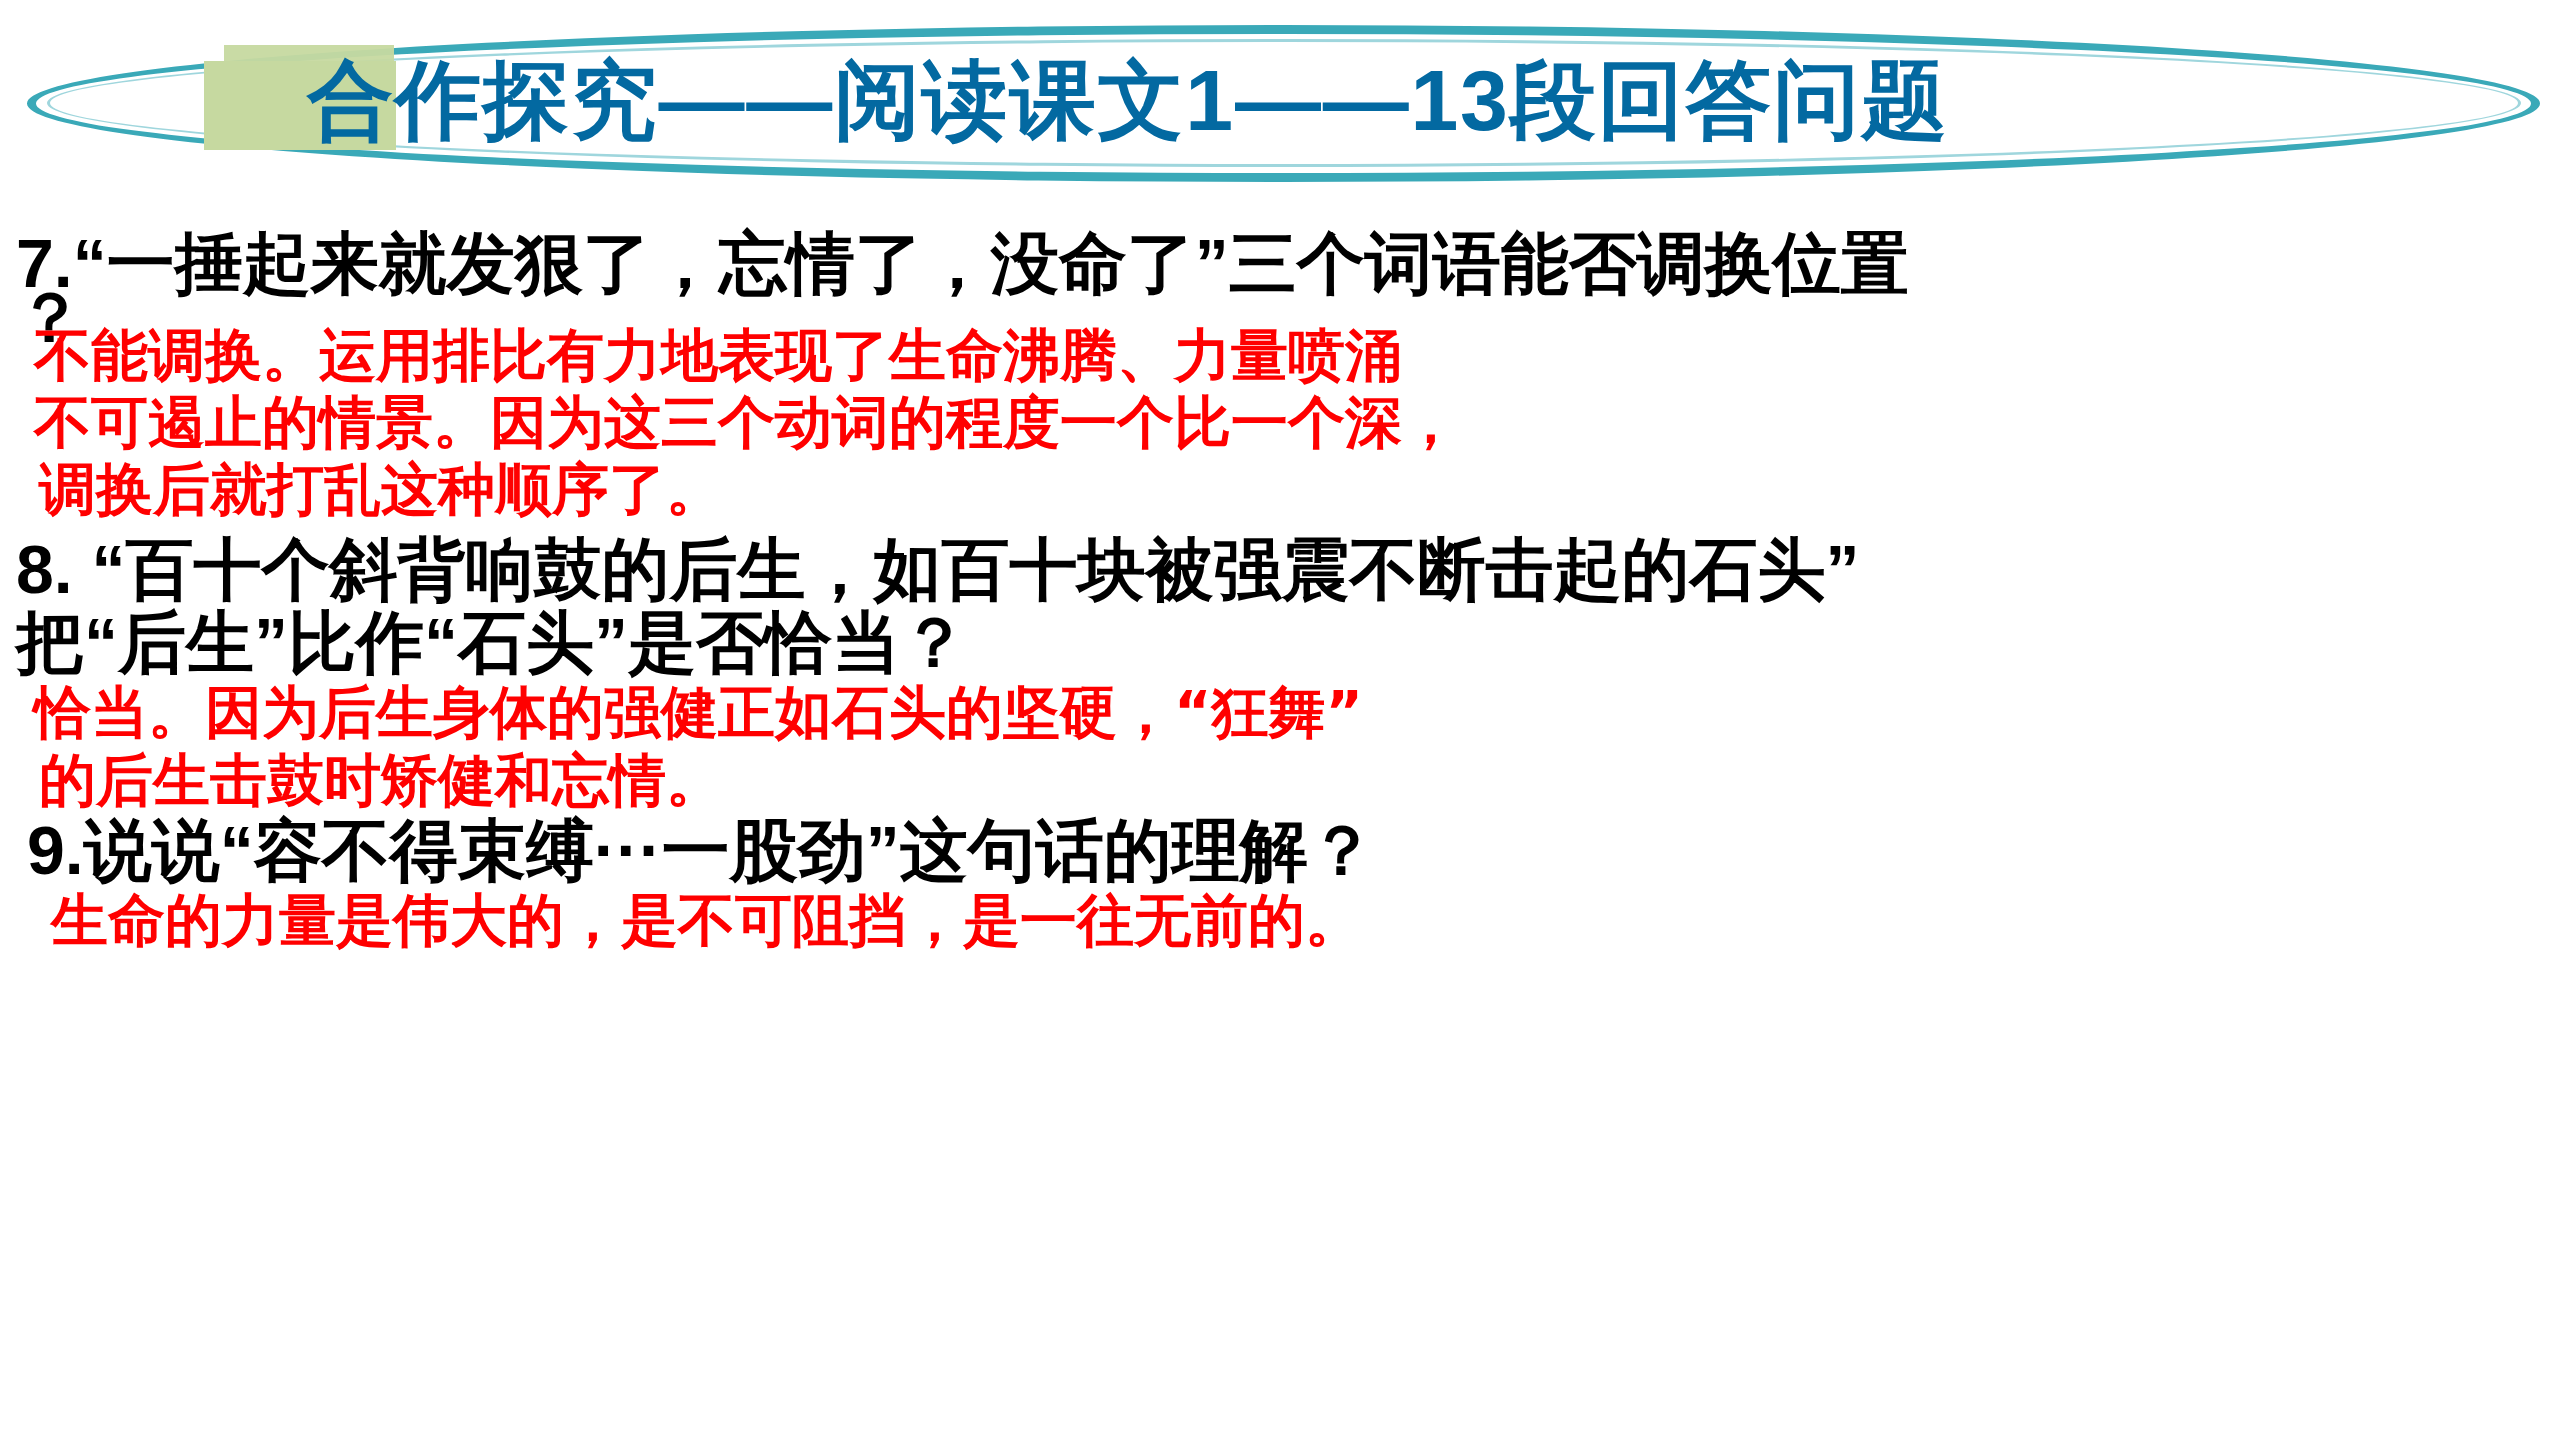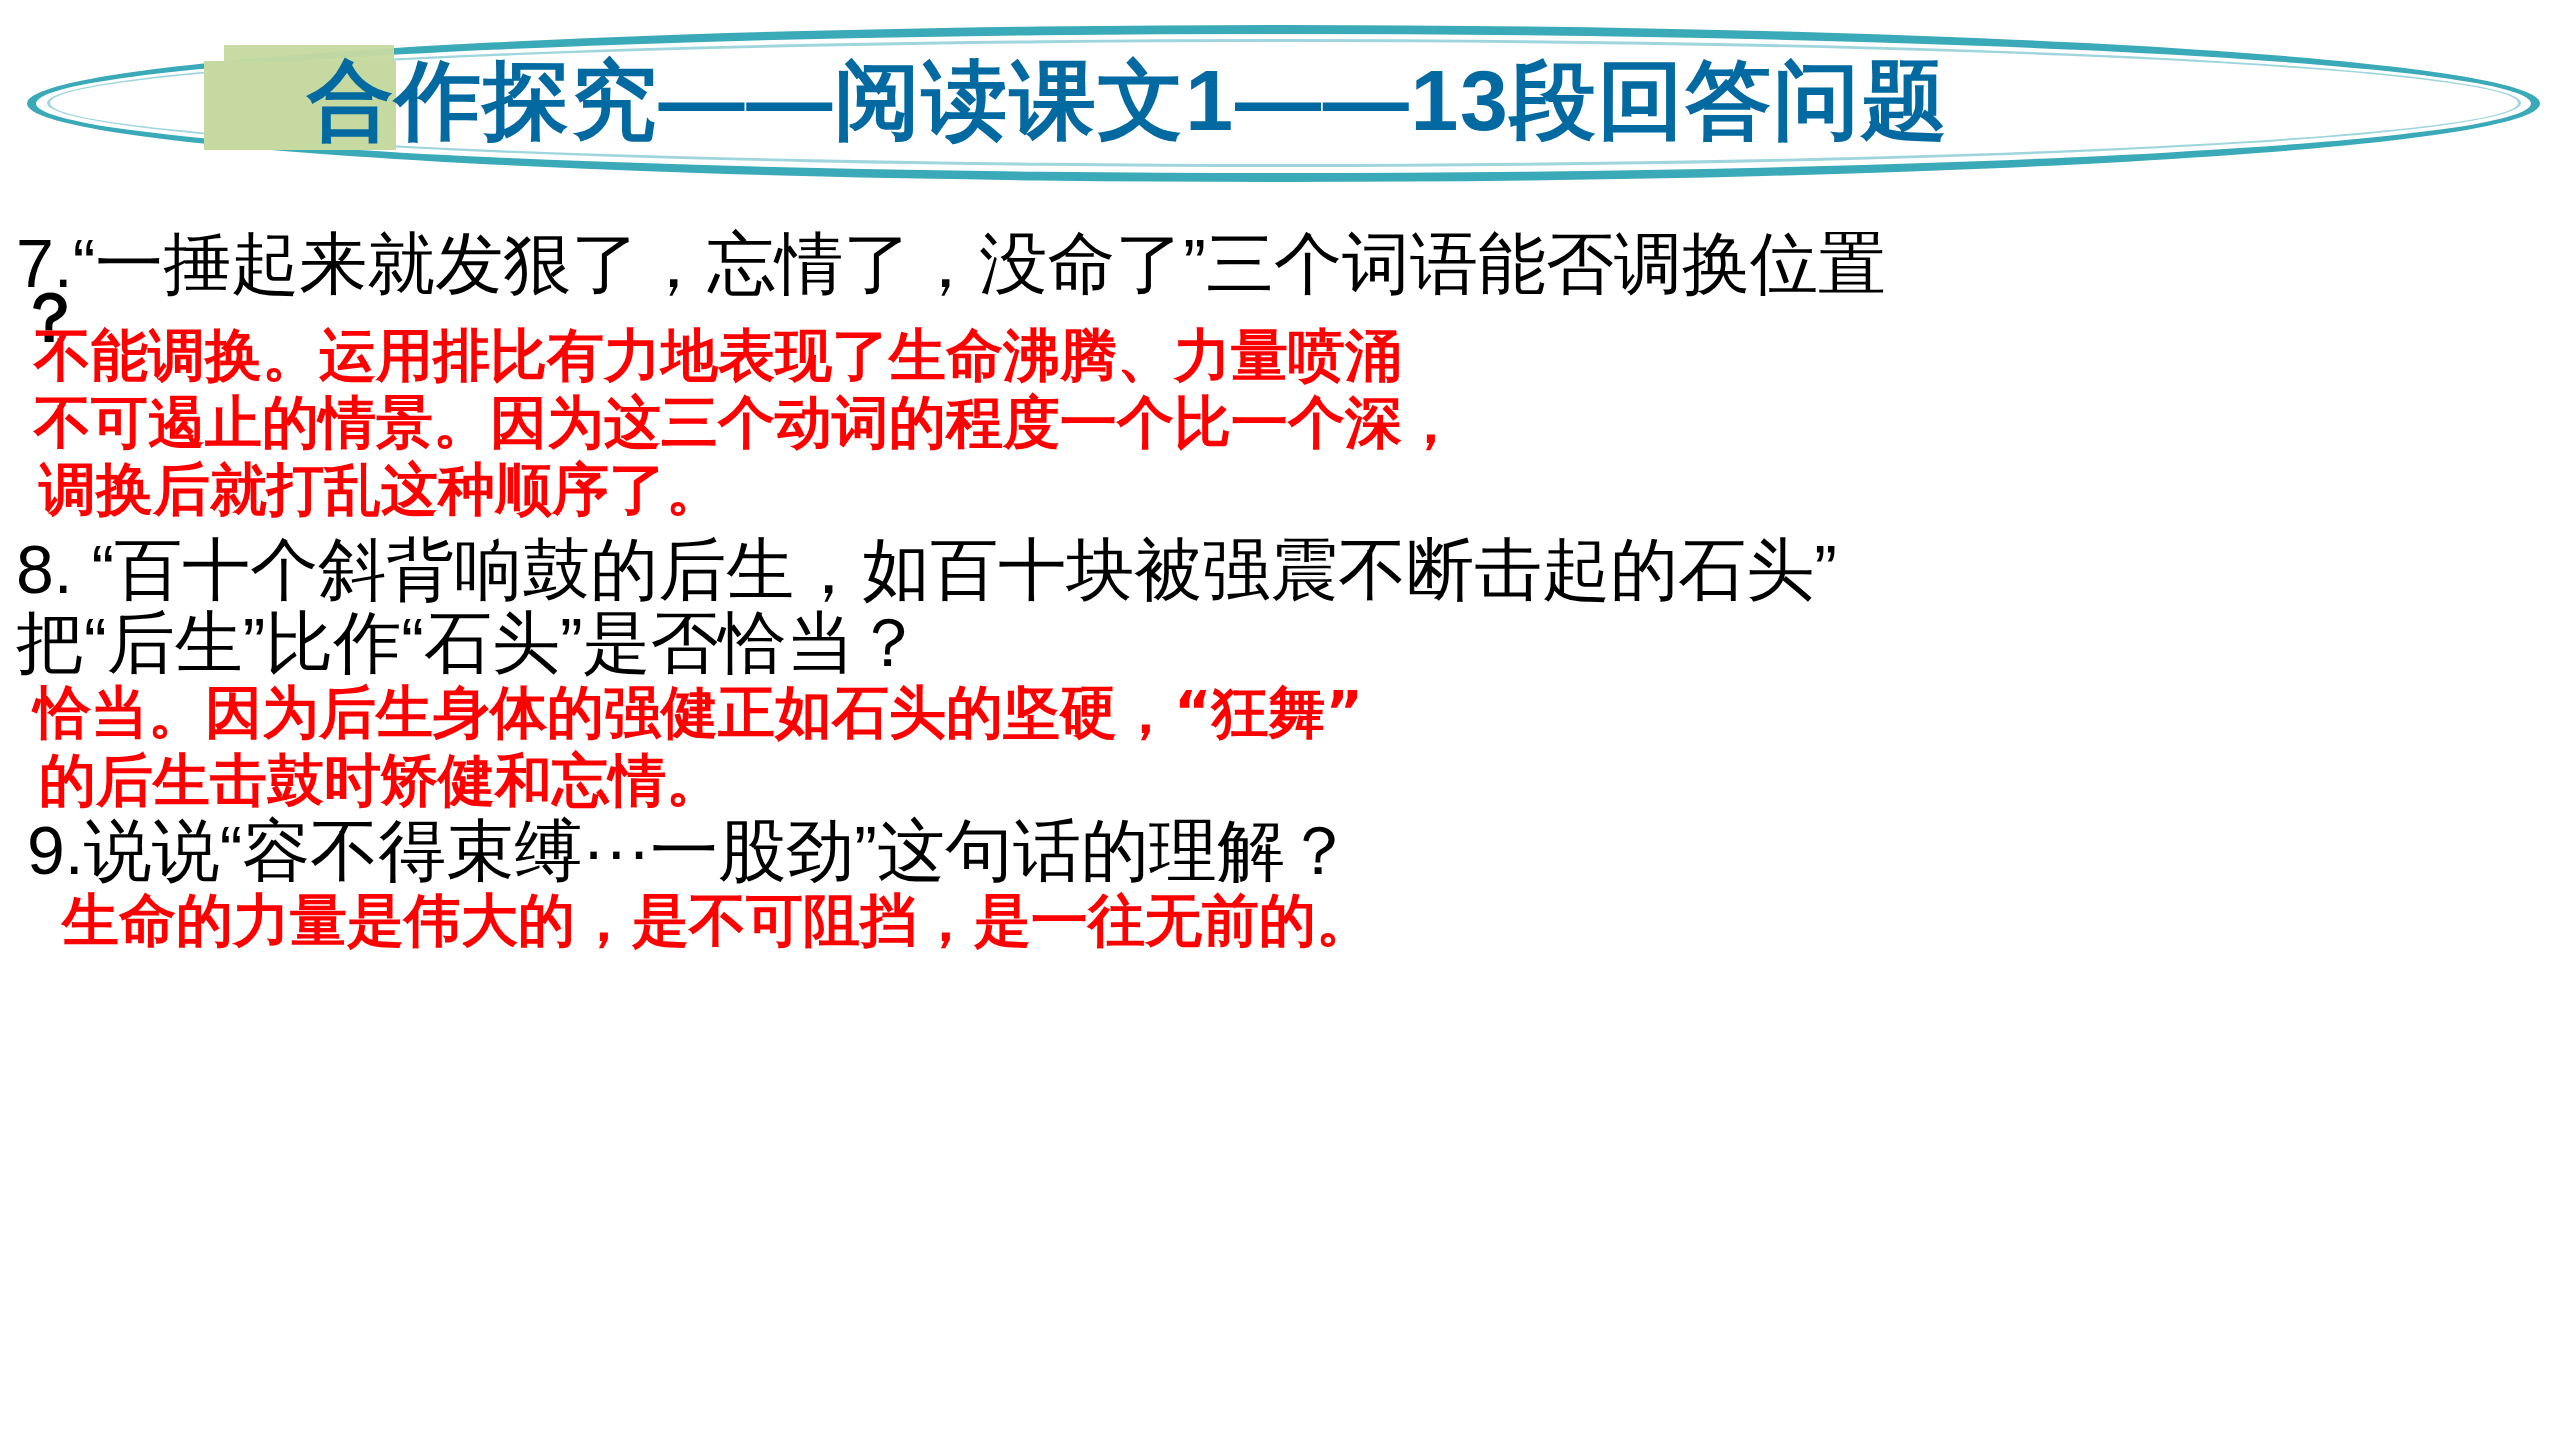--- a/index.html
+++ b/index.html
@@ -73,21 +73,21 @@
 
   
   .content {
     position: absolute;
     top: 224px;
     left: 0;
     width: 2576px;
   }
   .q-line {
     color: #000000;
-    font-weight: normal;
+    font-weight: bold;
     font-size: 68px;
     line-height: 1.02;
     padding-left: 16px;
     white-space: nowrap;
   }
   .a-line {
     color: #ff0000;
     font-weight: bold;
     font-size: 57px;
     line-height: 1.18;
@@ -100,21 +100,21 @@
   .q7-tail {
     color: #000000;
     font-weight: bold;
     font-size: 68px;
     line-height: 0.55;
     padding-left: 16px;
   }
   .q8 { margin-top: 9px; }
   .q8 div { line-height: 1.08; }
   .q9 { margin-top: 1.8px; padding-left: 11px; }
-  .a9 { margin-top: 1.8px; padding-left: 28px; }
+  .a9 { margin-top: 1.8px; padding-left: 17px; }
   .a7-1 { margin-top: -14.3px; }
 </style>
 </head>
 <body>
 
 <div class="title-banner">
   <div class="ellipse-outer"></div>
   <div class="ellipse-inner"></div>
   <div class="green-box-shadow"></div>
   <div class="green-box"></div>

